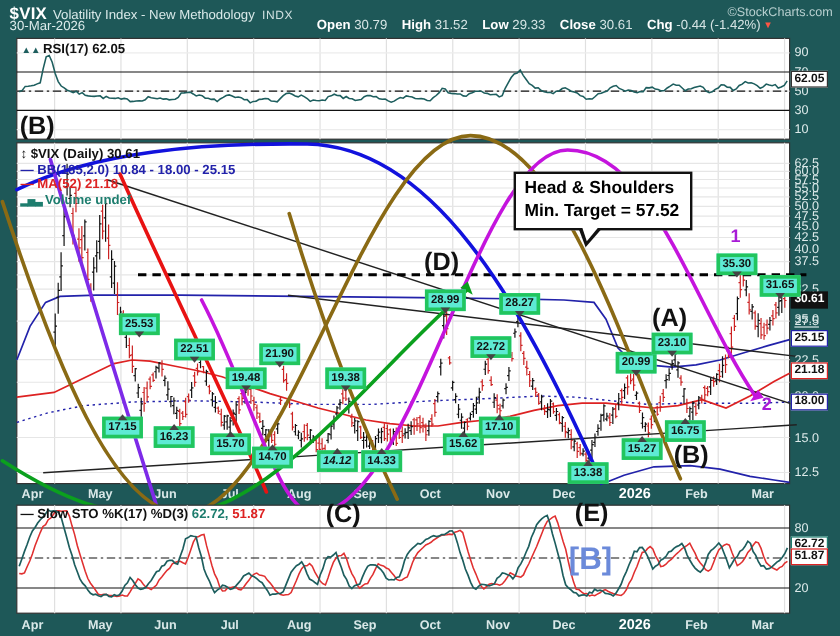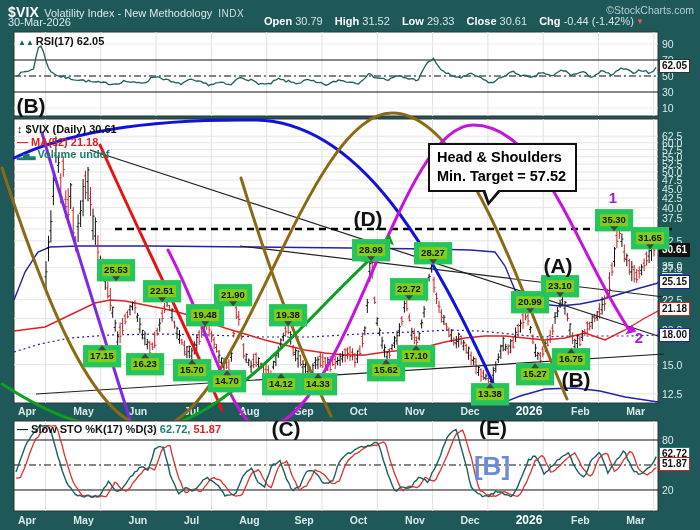--- a/index.html
+++ b/index.html
@@ -22,21 +22,21 @@
   .lg-red{color:#dd2222;font-weight:bold;}
   .lg-teal{color:#1d7d6e;font-weight:bold;}
   .mini{font-size:8px;margin-right:2px;}
   .ax{position:absolute;color:#ddeaea;font-size:10.5px;z-index:5;white-space:nowrap;}
   .axbox{position:absolute;z-index:7;font-size:10px;font-weight:bold;background:#fff;color:#111;
          border:1px solid #333;padding:0 2px;line-height:12px;white-space:nowrap;text-align:center;}
   .axbox.last{background:#111;color:#fff;border-color:#111;}
   .axbox.bb{border-color:#2222aa;}
   .axbox.ma{border-color:#dd2222;}
   .axbox.k{border-color:#1d7d6e;}
-  .pl{position:absolute;transform:translate(-50%,-50%);background:#84cc16;border:5px solid #22c55e;
+  .pl{position:absolute;transform:translate(-50%,-50%);background:#5eead4;border:3px solid #22c55e;
       color:#111;font-size:9.5px;font-weight:bold;padding:0 2px;line-height:11.5px;z-index:8;white-space:nowrap;}
   .pl.up::before{content:"";position:absolute;left:50%;top:-5px;margin-left:-4px;
       border-left:4px solid transparent;border-right:4px solid transparent;border-bottom:5px solid #444;}
   .pl.down::after{content:"";position:absolute;left:50%;top:100%;margin-left:-4px;
       border-left:4px solid transparent;border-right:4px solid transparent;border-top:5px solid #444;}
   .wave{position:absolute;transform:translate(-50%,-50%);color:#111;font-weight:bold;font-size:21px;z-index:9;}
   .pnum{position:absolute;transform:translate(-50%,-50%);color:#a81bd6;font-weight:bold;font-size:15px;z-index:9;}
   .bigB{position:absolute;transform:translate(-50%,-50%);color:#6b8ada;font-weight:bold;font-size:26px;z-index:9;}
   #callout{position:absolute;left:428px;top:143px;background:#fff;border:2px solid #111;
       padding:3px 9px 4px 7px;z-index:10;font-size:14.5px;font-weight:bold;color:#000;line-height:19px;white-space:nowrap;}
@@ -190,20 +190,21 @@
       <b>Chg</b> <span>-0.44 (-1.42%)</span><span class="dn-arrow">▼</span>
     </div>
   </div>
 
   <div class="legend lg-black" style="left:18px;top:35px;">
     <span class="mini" style="color:#1d5e5e;">▲▲</span><span>RSI(17) 62.05</span>
   </div>
 
   <div class="legend" style="left:17px;top:123px;">
     <div class="lg-black"><span>↕</span> <span>$VIX (Daily) 30.61</span></div>
+    <div class="lg-blue">— <span>BB(185,2.0) 10.84 - 18.00 - 25.15</span></div>
     <div class="lg-red">— <span>MA(52) 21.18</span></div>
     <div class="lg-teal"><span class="mini">▂▅▃</span><span>Volume undef</span></div>
   </div>
 
   <div class="legend" style="left:17px;top:423px;">
     <span class="lg-black">— <span>Slow STO %K(17) %D(3)</span></span>
     <span class="lg-teal">62.72,</span>
     <span class="lg-red">51.87</span>
   </div>
 
@@ -249,21 +250,21 @@
       <div class="axbox ma" style="left: 659px; top: 457.442px;">51.87</div>
       <div class="pl down" style="left: 116px; top: 270px;">25.53</div>
       <div class="pl down" style="left: 162px; top: 291px;">22.51</div>
       <div class="pl down" style="left: 233px; top: 295px;">21.90</div>
       <div class="pl down" style="left: 205px; top: 315px;">19.48</div>
       <div class="pl down" style="left: 288px; top: 315px;">19.38</div>
       <div class="pl up" style="left: 102px; top: 356px;">17.15</div>
       <div class="pl up" style="left: 145px; top: 364px;">16.23</div>
       <div class="pl up" style="left: 192px; top: 370px;">15.70</div>
       <div class="pl up" style="left: 227px; top: 381px;">14.70</div>
-      <div class="pl up" style="left: 281px; top: 384px;">14.12</div>
+      <div class="pl up" style="left: 281px; top: 384px; font-style: italic;">14.12</div>
       <div class="pl up" style="left: 318px; top: 384px;">14.33</div>
       <div class="pl up" style="left: 386px; top: 370px;">15.62</div>
       <div class="pl up" style="left: 416px; top: 356px;">17.10</div>
       <div class="pl down" style="left: 371px; top: 250px;">28.99</div>
       <div class="pl down" style="left: 433px; top: 253px;">28.27</div>
       <div class="pl down" style="left: 409px; top: 289px;">22.72</div>
       <div class="pl down" style="left: 530px; top: 302px;">20.99</div>
       <div class="pl down" style="left: 560px; top: 286px;">23.10</div>
       <div class="pl up" style="left: 490px; top: 394px;">13.38</div>
       <div class="pl up" style="left: 535px; top: 374px; text-align: center;">15.27</div>

